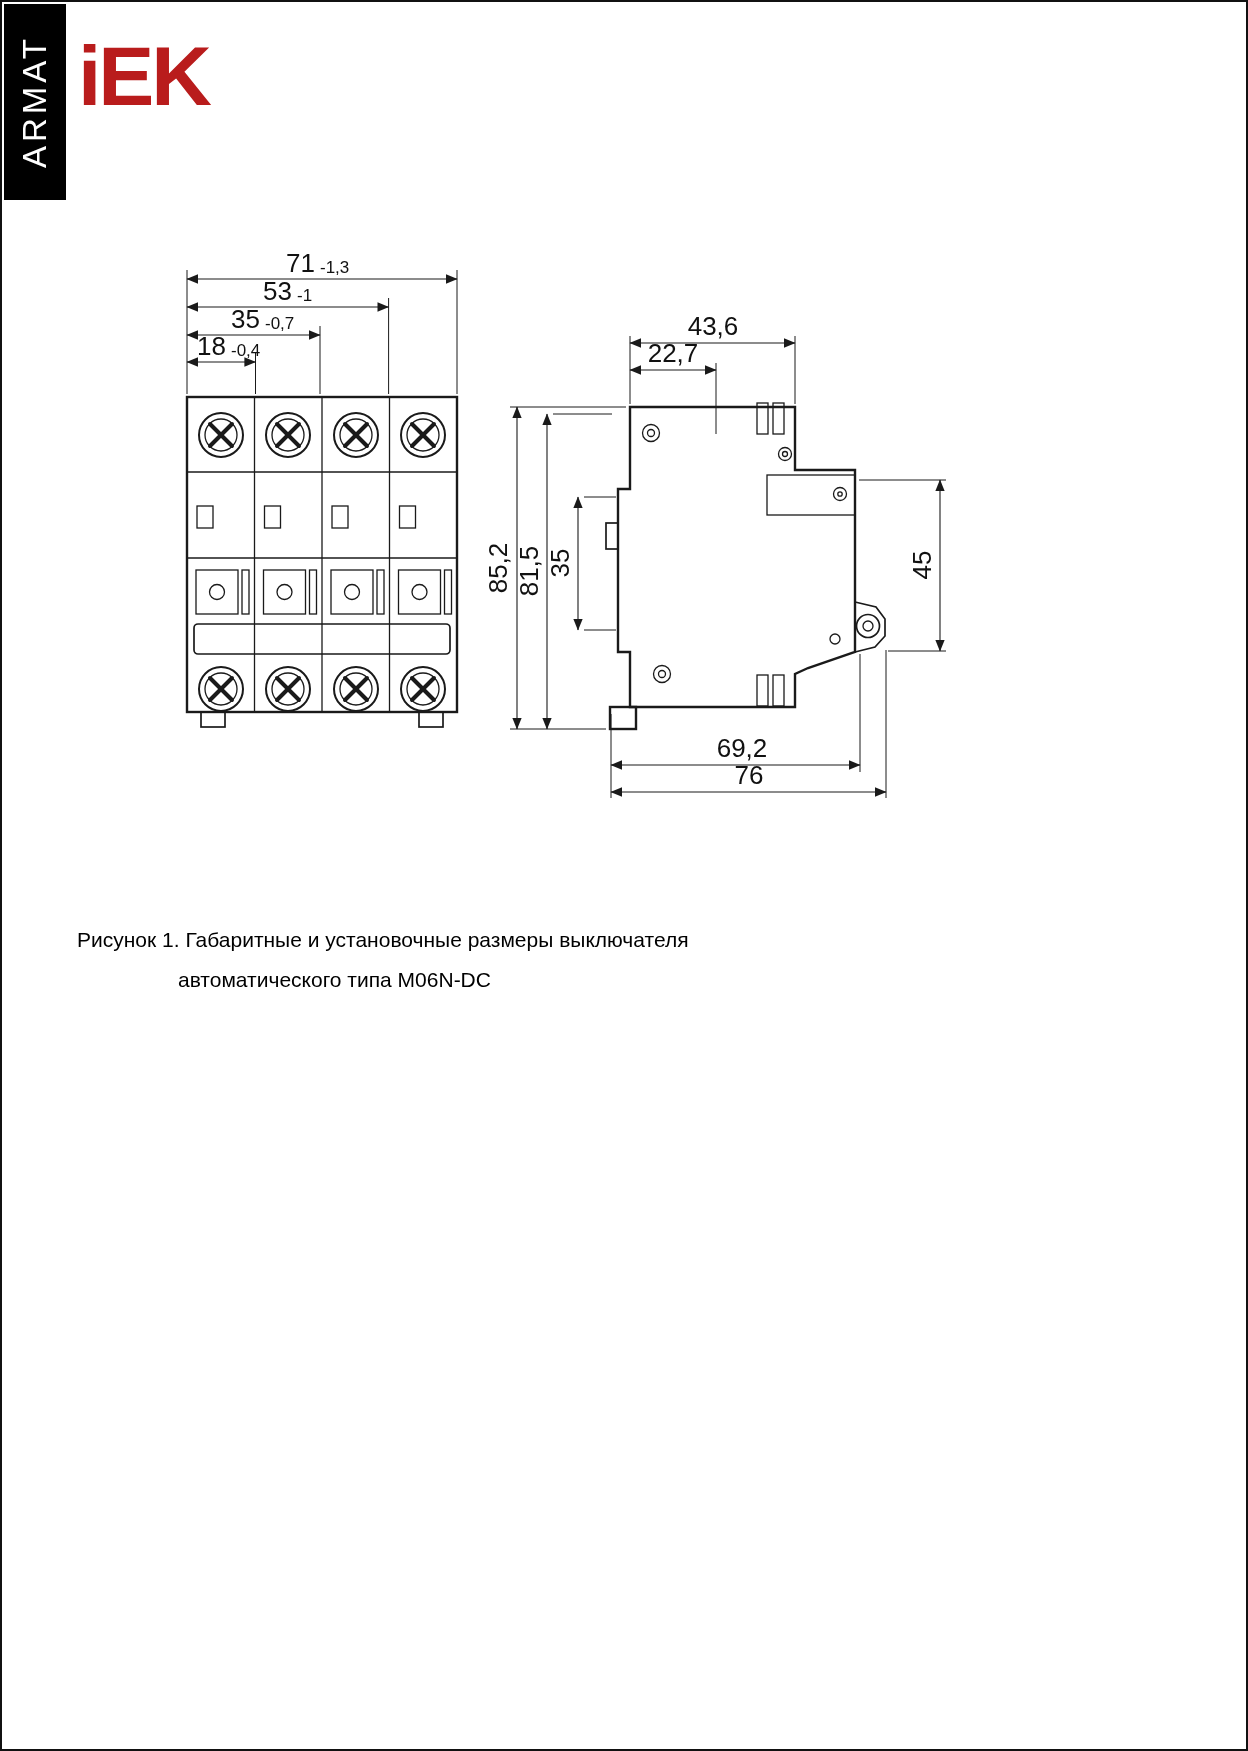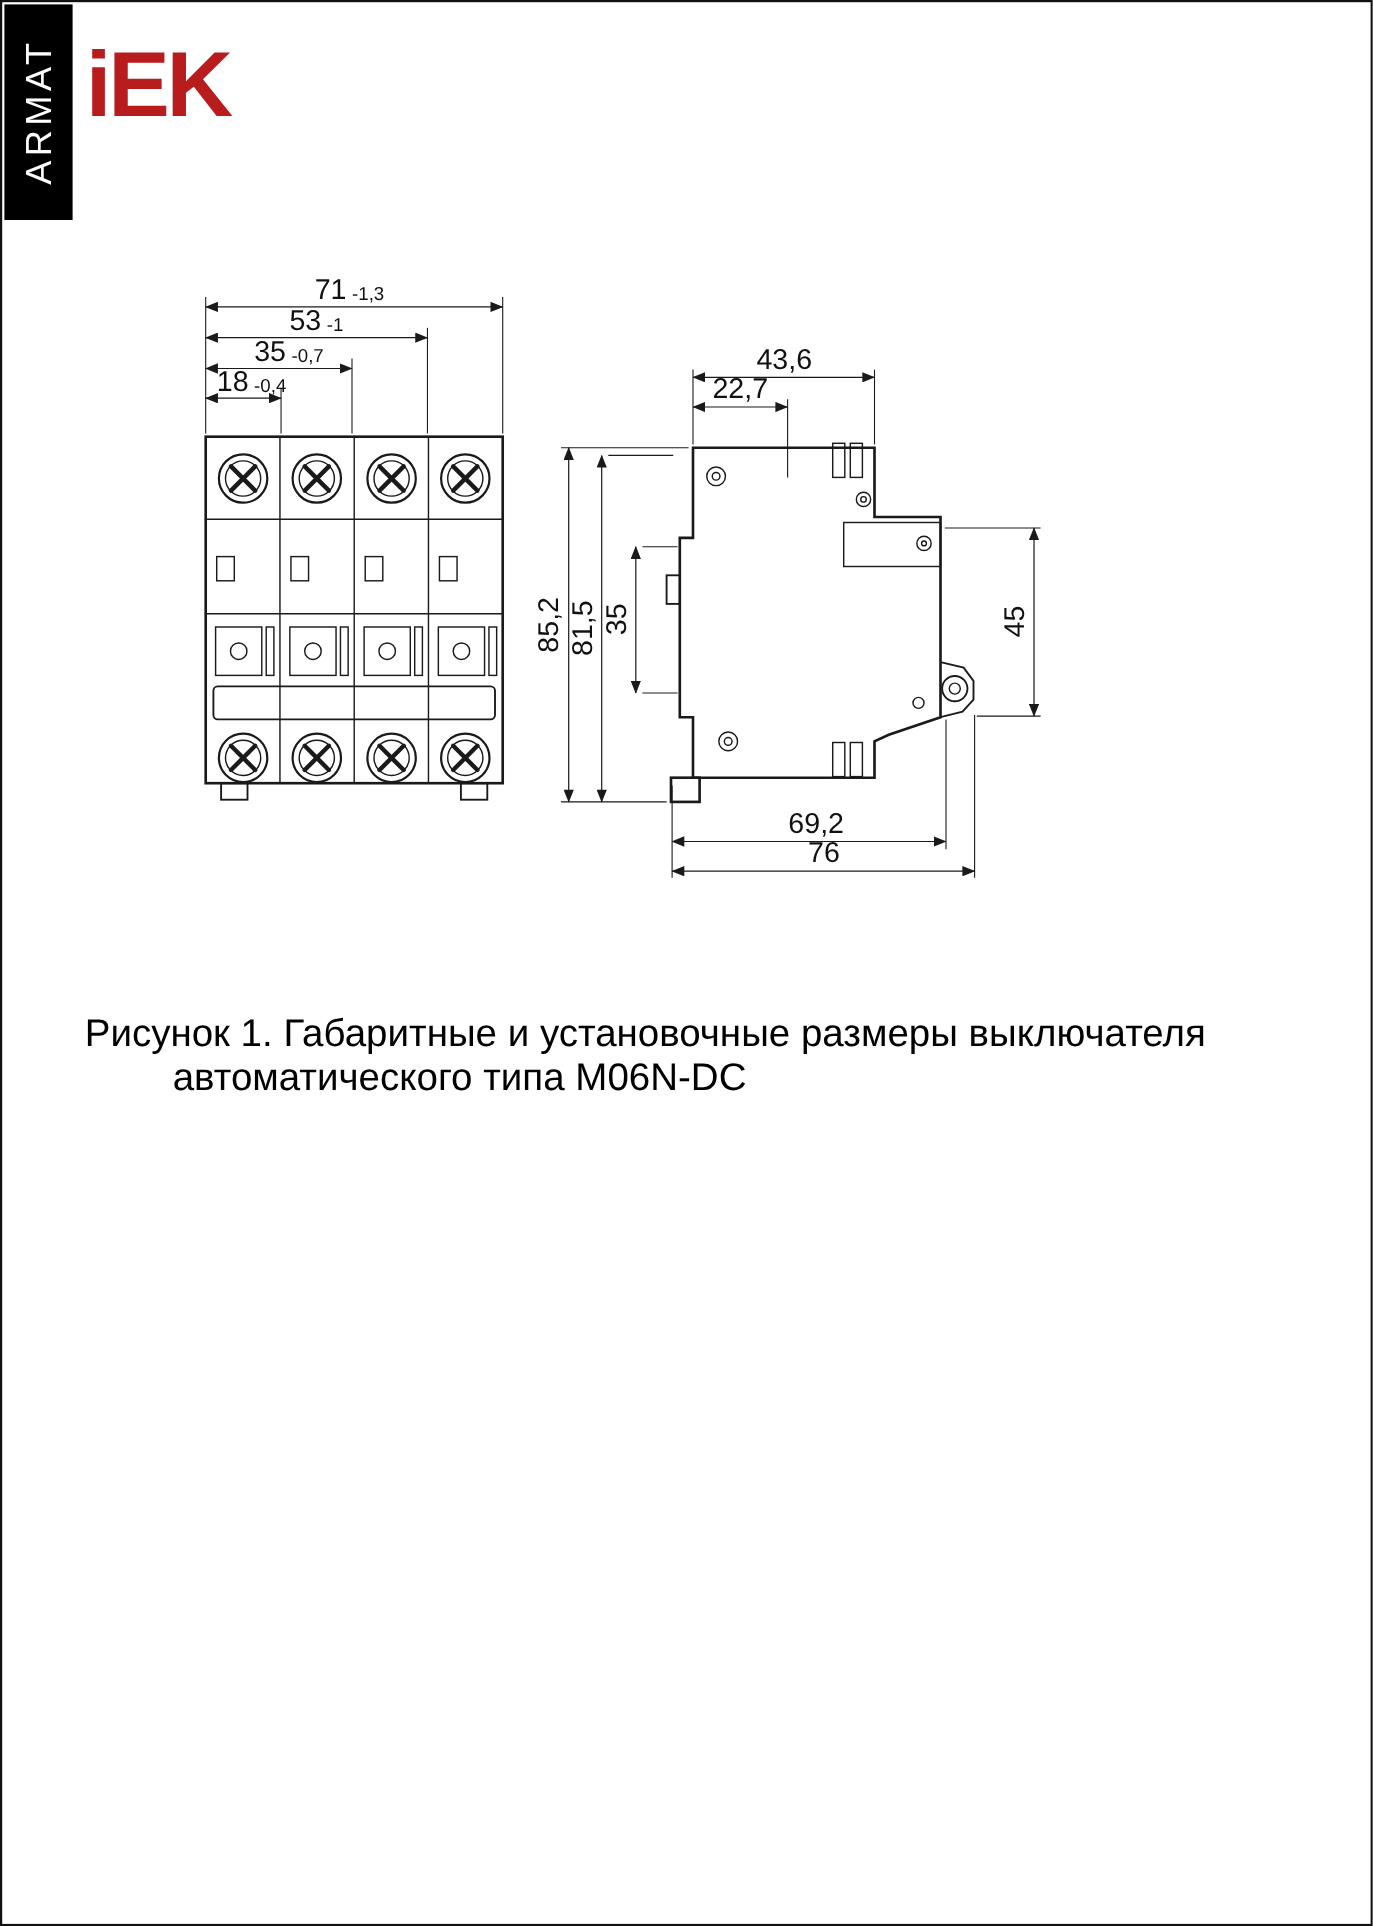--- a/index.html
+++ b/index.html
@@ -38,23 +38,23 @@
   .o1{stroke:#1a1a1a;stroke-width:1.3;fill:none;}
   .dim{stroke:#1a1a1a;stroke-width:1.1;fill:none;}
   .ext{stroke:#1a1a1a;stroke-width:1;fill:none;}
   .screw circle{stroke:#1a1a1a;stroke-width:2;fill:none;}
   .screw circle.thin{stroke-width:1.3;}
   .screw line{stroke:#1a1a1a;stroke-width:4;stroke-linecap:round;}
   .dtxt{font:26px "Liberation Sans", sans-serif;fill:#111;stroke:none;}
   .ttxt{font:17px "Liberation Sans", sans-serif;fill:#111;stroke:none;}
   .caption{
     position:absolute;left:75px;top:918px;
-    font-size:35px;color:#000;line-height:40px;
-  }
-  .cap2{margin-left:80px;}
+    font-size:21px;color:#000;line-height:40px;
+  }
+  .cap2{margin-left:101px;}
 </style>
 </head>
 <body>
 
 <div class="page">
 
   <div class="banner">
     <span class="banner-text">ARMAT</span>
   </div>
 

